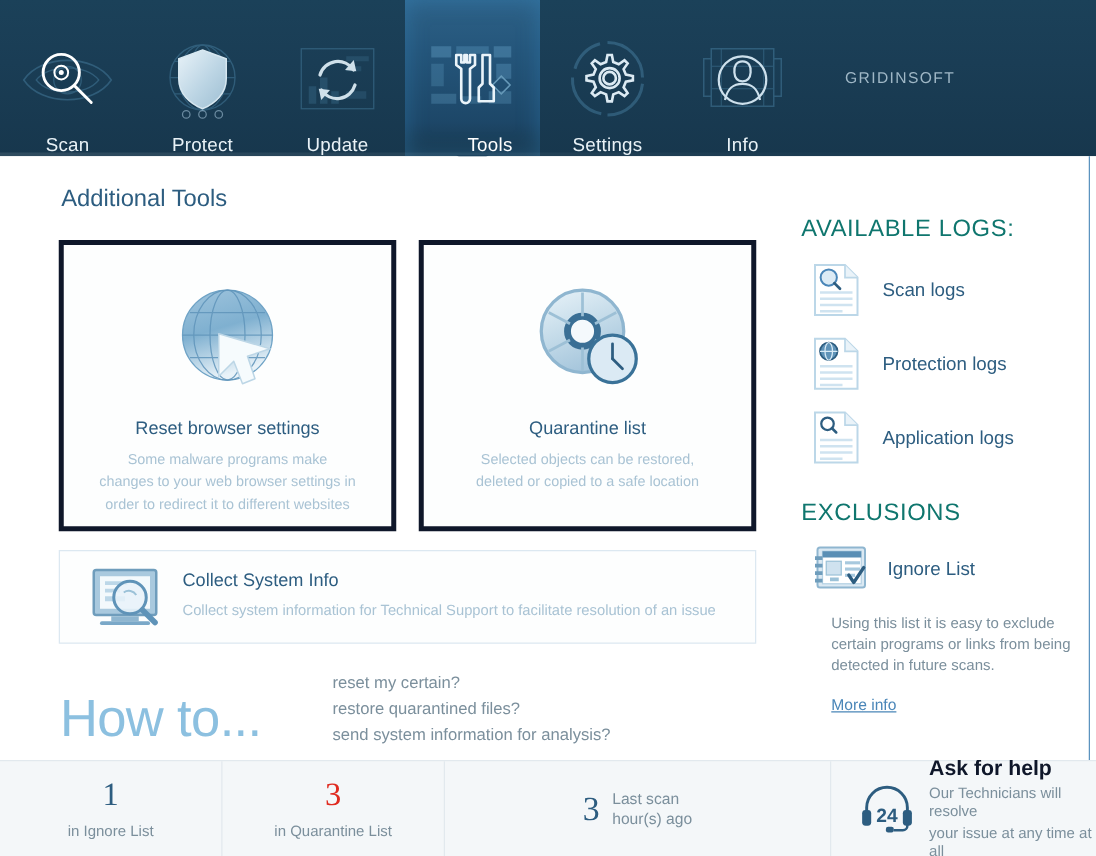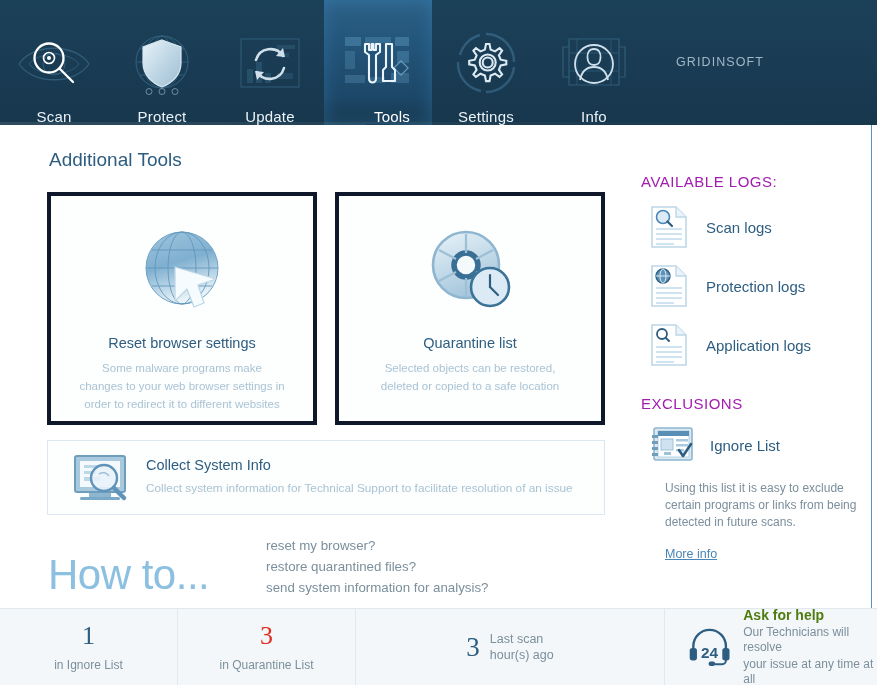--- a/index.html
+++ b/index.html
@@ -203,22 +203,22 @@
   .howto ul { list-style: none; }
   .howto li {
     font-size: 13.3px;
     color: #7b8f9c;
     line-height: 21px;
     cursor: pointer;
   }
 
   
   .sec-head {
-    font-size: 15px;
-    color: #a21caf;
+    font-size: 19px;
+    color: #0f766e;
     letter-spacing: .5px;
     margin: 48px 0 0 17px;
   }
   .sec-head.exc { margin-top: 28px; }
   .log-item {
     display: flex; align-items: center;
     margin: 15px 0 0 26px;
     cursor: pointer;
   }
   .log-item .li-label {
@@ -267,21 +267,21 @@
   .sb-quar   { width: 178px; flex-direction: column; justify-content: center; }
   .sb-scan   { width: 309px; justify-content: center; gap: 10px; }
   .sb-help   { flex: 1; justify-content: flex-start; padding-left: 22px; gap: 11px; }
 
   .sb-num { font-size: 26px; line-height: 1; font-family: "Liberation Serif", serif; }
   .sb-num.blue { color: #2d5d80; }
   .sb-num.red  { color: #e02b20; }
   .sb-sub { font-size: 12px; color: #7b8f9c; margin-top: 9px; }
   .sb-scan .sb-num { font-size: 27px; color: #2d5d80; }
   .sb-scan .two-line { font-size: 12.5px; color: #7b8f9c; line-height: 16px; }
-  .sb-help .help-title { font-size: 14px; color: #4d7c0f; font-weight: bold; }
+  .sb-help .help-title { font-size: 17px; color: #0f172a; font-weight: bold; }
   .sb-help .help-sub { font-size: 12px; color: #7b8f9c; line-height: 15px; margin-top: 2px; }
 </style>
 </head>
 <body>
 
 <div id="app">
 
   <div class="topnav">
     <div class="nav-items">
 
@@ -506,21 +506,21 @@
         </div>
         <div class="wc-text">
           <div class="wc-title">Collect System Info</div>
           <div class="wc-desc">Collect system information for Technical Support to facilitate resolution of an issue</div>
         </div>
       </div>
 
       <div class="howto">
         <div class="ht-big">How to...</div>
         <ul>
-          <li>reset my browser?</li>
+          <li>reset my certain?</li>
           <li>restore quarantined files?</li>
           <li>send system information for analysis?</li>
         </ul>
       </div>
 
     </div>
 
     <div class="right-col">
 
       <div class="sec-head">AVAILABLE LOGS:</div>

